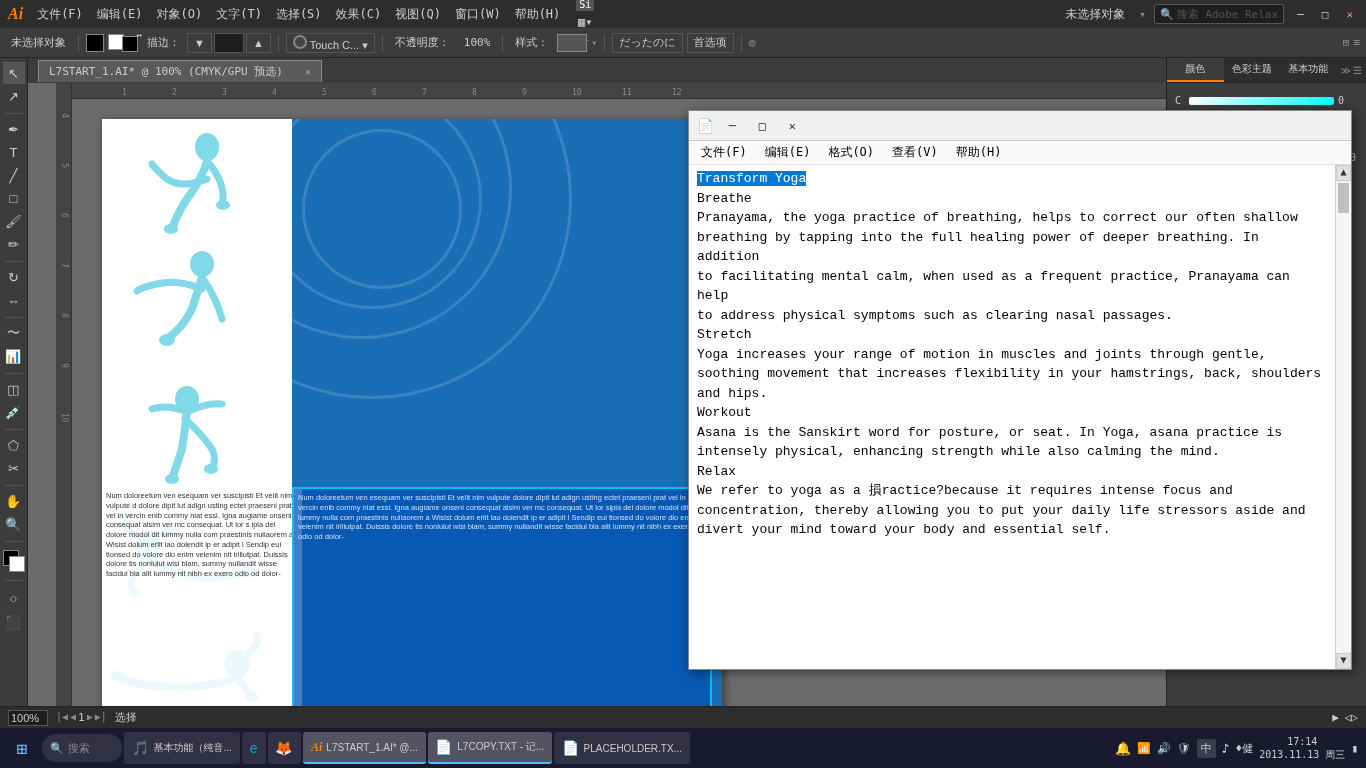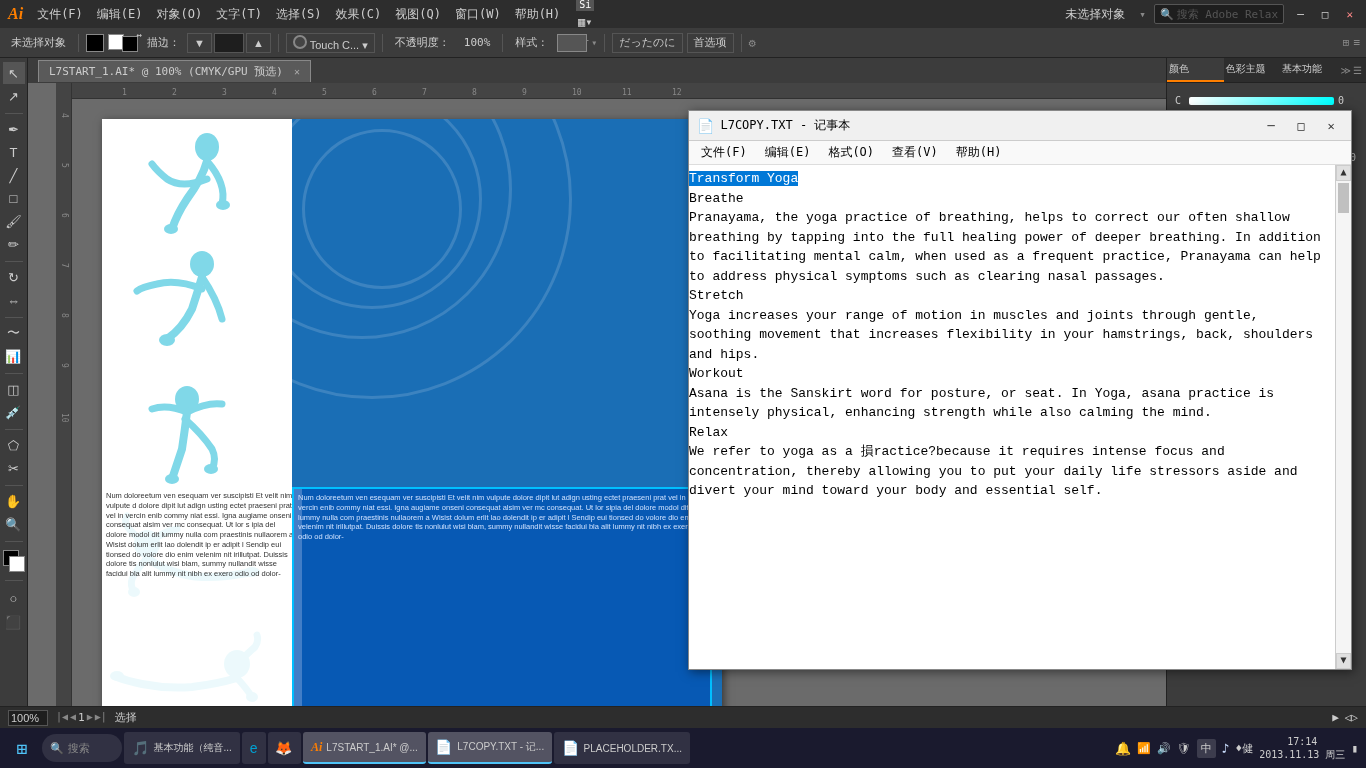--- a/index.html
+++ b/index.html
@@ -176,21 +176,21 @@
       background: #5a5a5a;
       color: #ccc;
       font-size: 11px;
       padding: 3px 10px;
       border-top: 1px solid #888;
       border-left: 1px solid #888;
       border-right: 1px solid #888;
       cursor: pointer;
       display: flex;
       align-items: center;
-      gap: 11px;
+      gap: 22px;
     }
     .canvas-tab .close-tab {
       font-size: 10px;
       color: #aaa;
     }
     #ruler-h {
       height: 16px;
       background: #444;
       border-bottom: 1px solid #333;
       position: relative;
@@ -293,21 +293,21 @@
       font-size: 11px;
       color: #ccc;
     }
     .right-panel-tabs {
       display: flex;
       background: #2d2d2d;
       border-bottom: 1px solid #222;
     }
     .rp-tab {
       flex: 1;
-      text-align: left;
+      text-align: center;
       padding: 4px 2px;
       font-size: 10px;
       cursor: pointer;
       color: #ccc;
     }
     .rp-tab.active {
       background: #3c3c3c;
       border-bottom: 2px solid #ff7f00;
     }
 
@@ -513,21 +513,21 @@
     .scrollbar-thumb {
       height: 30px;
       background: #c0c0c0;
       margin: 2px;
     }
     #notepad-text {
       flex: 1;
       font-family: 'Courier New', monospace;
       font-size: 13px;
       color: #000;
-      padding: 4px 0;
+      padding: 4px 8px;
       overflow: auto;
       white-space: pre-wrap;
       line-height: 1.5;
     }
     .np-selected {
       background: #0078d7;
       color: white;
     }
 
     
@@ -849,21 +849,20 @@
   <span>选择</span>
   <span style="margin-left:auto;display:flex;gap:6px;align-items:center;">
     <span style="font-size:11px;">▶</span>
     <span style="font-size:11px;">◁▷</span>
   </span>
 </div>
 
 <div id="notepad">
   <div id="notepad-titlebar">
     <span class="np-title-icon">📄</span>
-    <span class="np-title-text">L7COPY.TXT - 记事本</span>
     <div class="np-win-btn">─</div>
     <div class="np-win-btn">□</div>
     <div class="np-win-btn close">✕</div>
   </div>
   <div id="notepad-menubar">
     <span class="np-menu">文件(F)</span>
     <span class="np-menu">编辑(E)</span>
     <span class="np-menu">格式(O)</span>
     <span class="np-menu">查看(V)</span>
     <span class="np-menu">帮助(H)</span>

